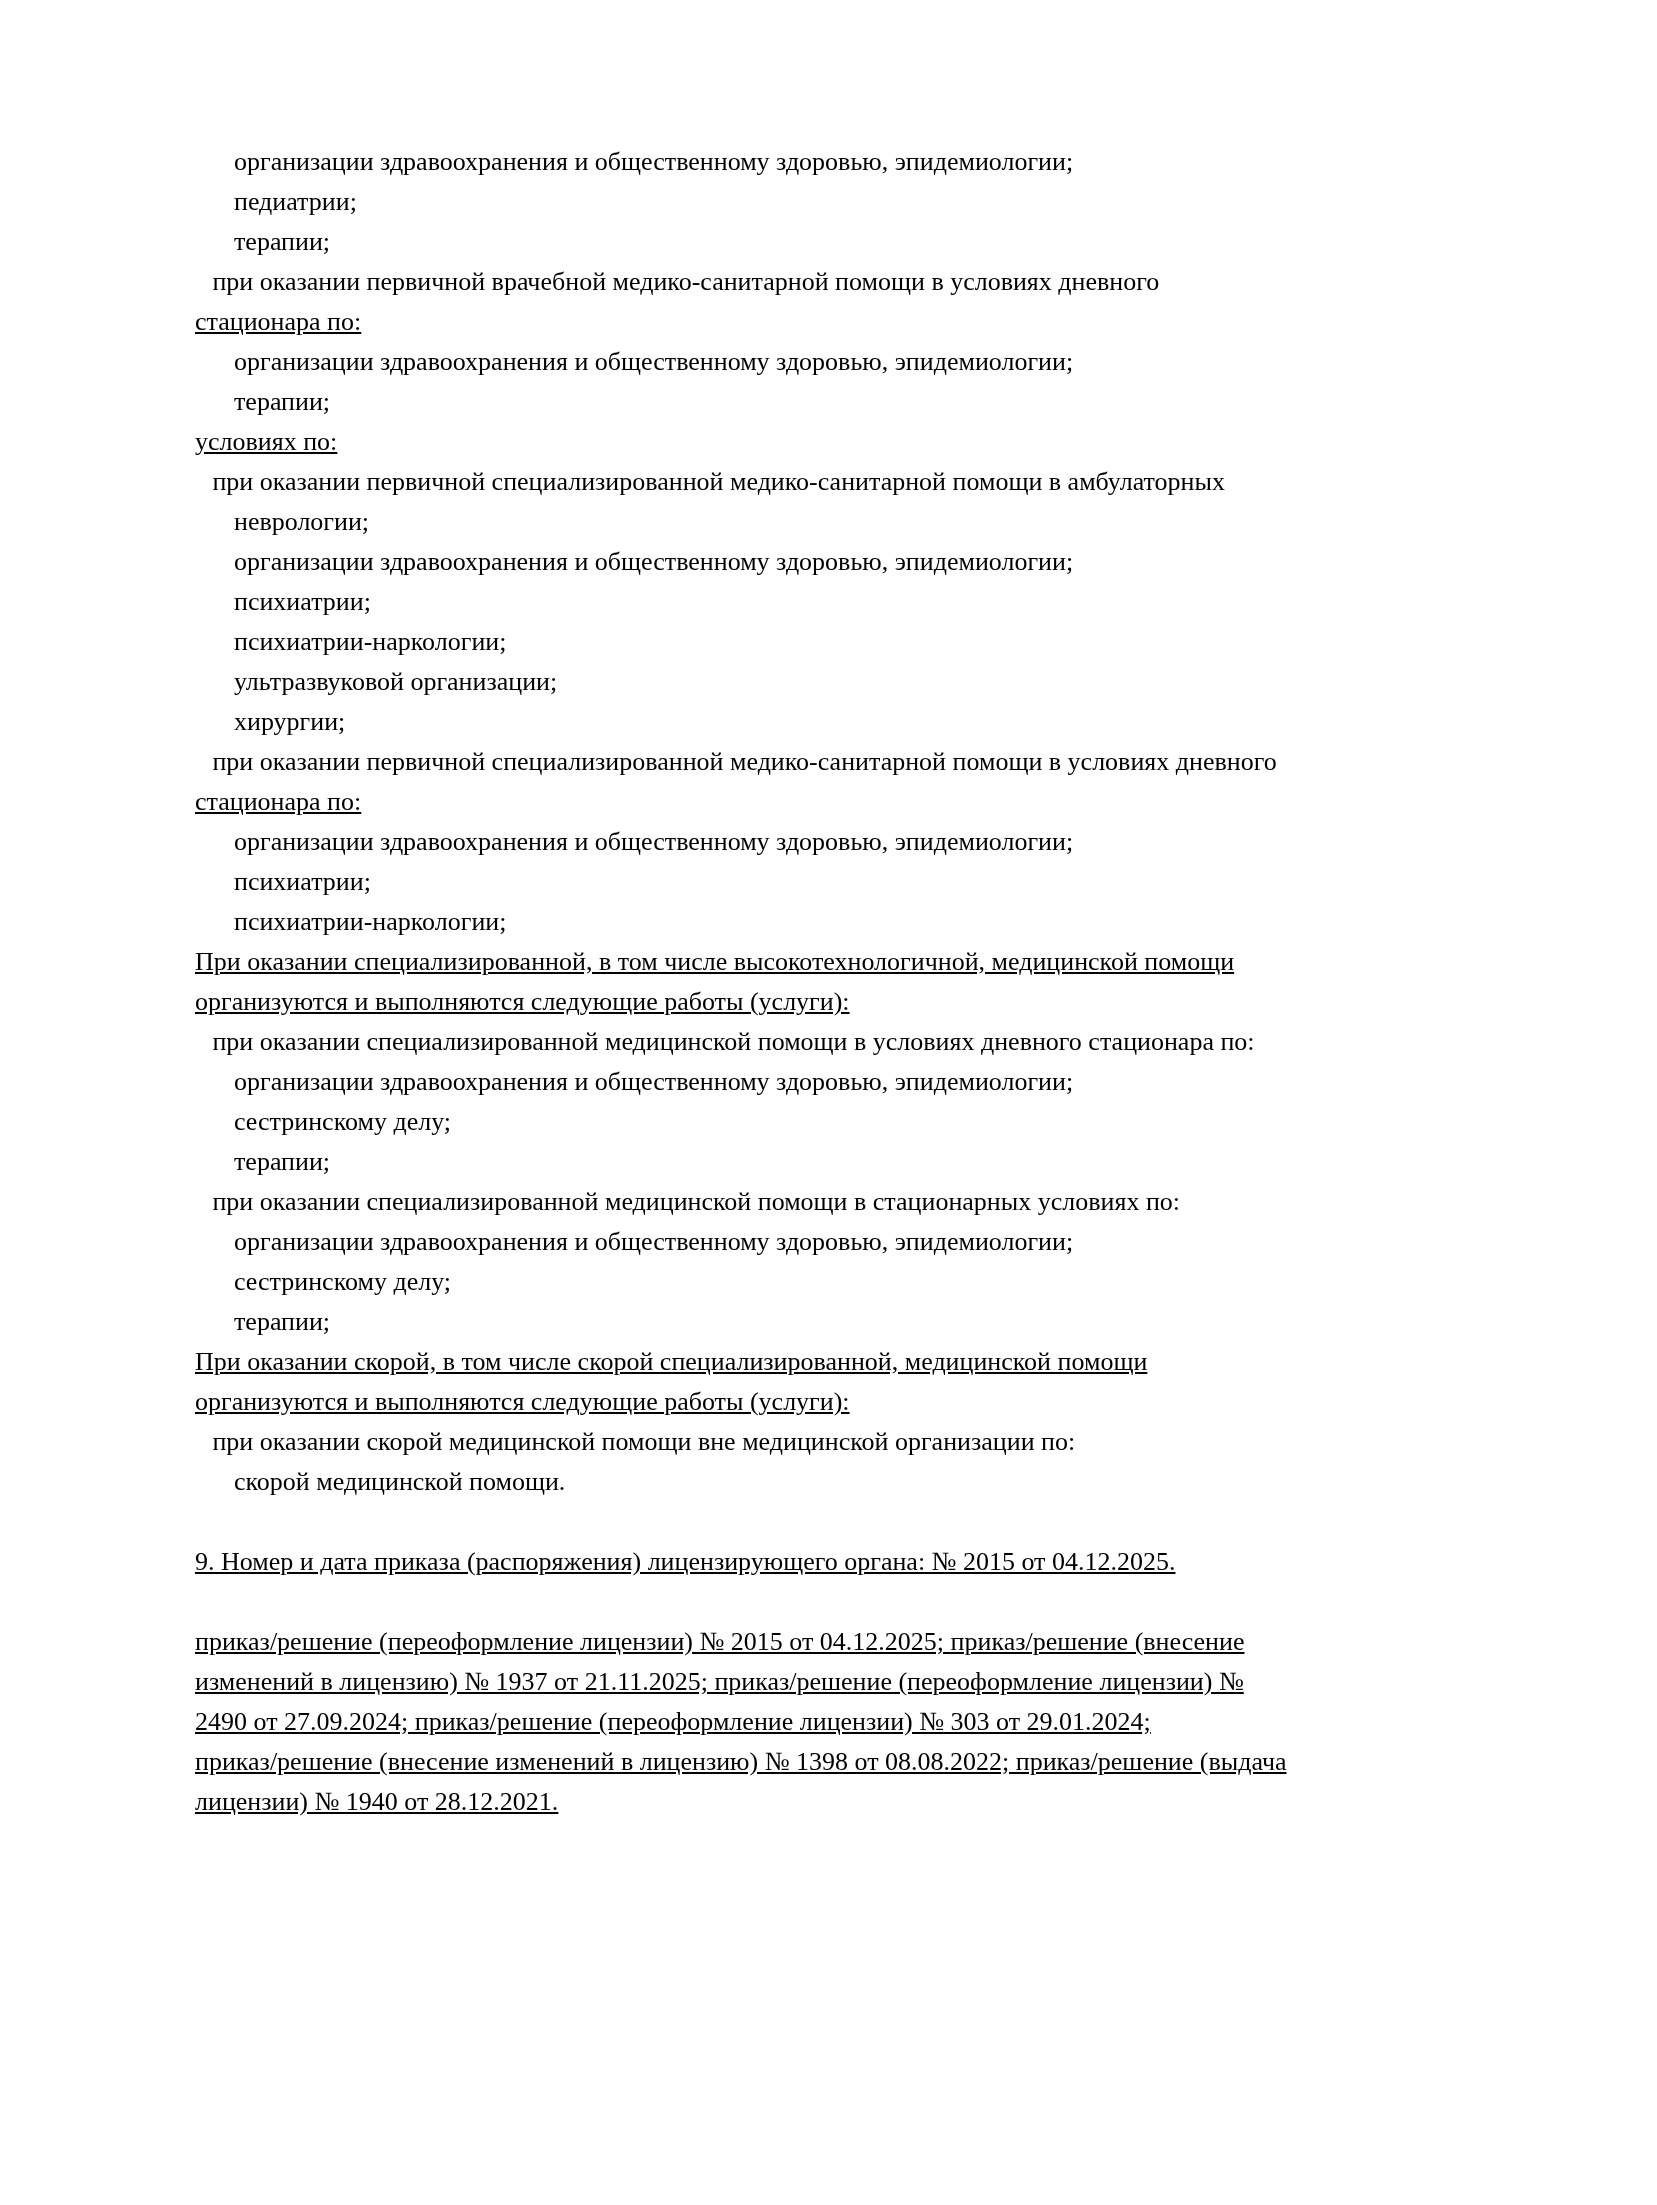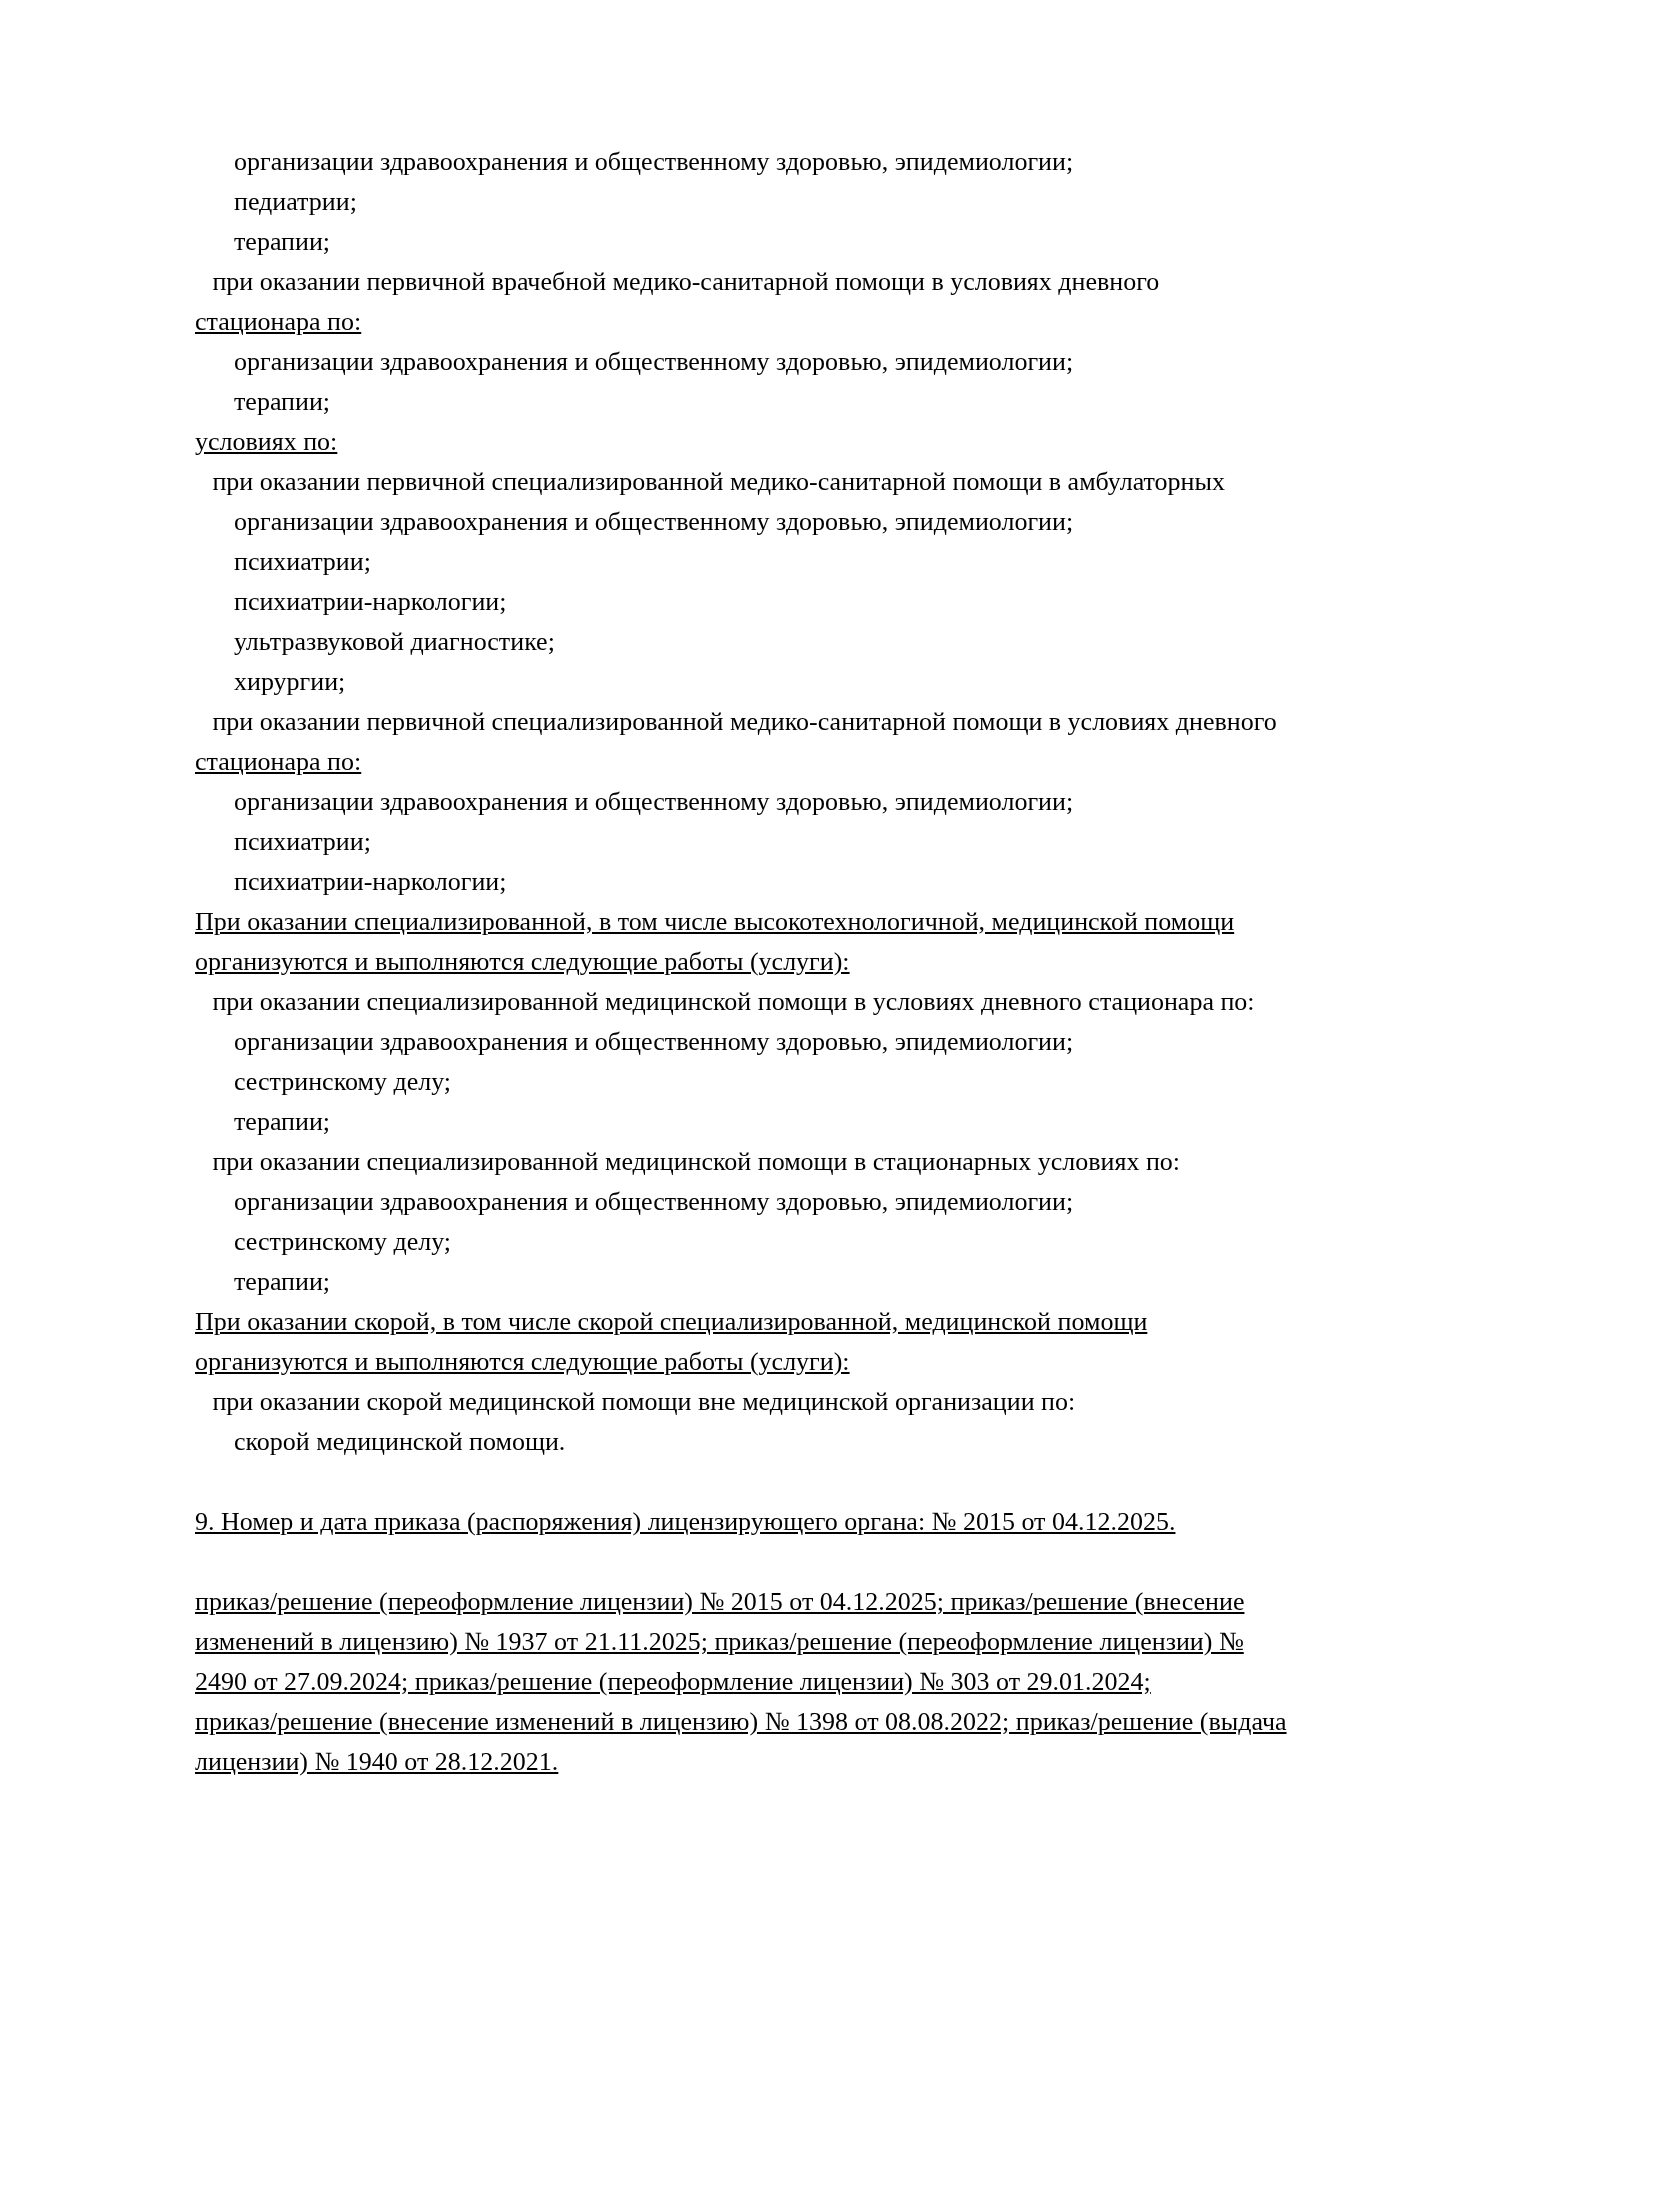--- a/index.html
+++ b/index.html
@@ -41,24 +41,25 @@
   <div class="text-block">
       <div class="line ind2">организации здравоохранения и общественному здоровью, эпидемиологии;</div>
       <div class="line ind2">педиатрии;</div>
       <div class="line ind2">терапии;</div>
       <div class="line ind1">при оказании первичной врачебной медико-санитарной помощи в условиях дневного</div>
       <div class="line ind0">стационара по:</div>
       <div class="line ind2">организации здравоохранения и общественному здоровью, эпидемиологии;</div>
       <div class="line ind2">терапии;</div>
       <div class="line ind0">условиях по:</div>
       <div class="line ind1">при оказании первичной специализированной медико-санитарной помощи в амбулаторных</div>
+      <div class="line ind2">неврологии;</div>
       <div class="line ind2">организации здравоохранения и общественному здоровью, эпидемиологии;</div>
       <div class="line ind2">психиатрии;</div>
       <div class="line ind2">психиатрии-наркологии;</div>
-      <div class="line ind2">ультразвуковой диагностике;</div>
+      <div class="line ind2">ультразвуковой организации;</div>
       <div class="line ind2">хирургии;</div>
       <div class="line ind1">при оказании первичной специализированной медико-санитарной помощи в условиях дневного</div>
       <div class="line ind0">стационара по:</div>
       <div class="line ind2">организации здравоохранения и общественному здоровью, эпидемиологии;</div>
       <div class="line ind2">психиатрии;</div>
       <div class="line ind2">психиатрии-наркологии;</div>
       <div class="line ind0">При оказании специализированной, в том числе высокотехнологичной, медицинской помощи</div>
       <div class="line ind0">организуются и выполняются следующие работы (услуги):</div>
       <div class="line ind1">при оказании специализированной медицинской помощи в условиях дневного стационара по:</div>
       <div class="line ind2">организации здравоохранения и общественному здоровью, эпидемиологии;</div>

